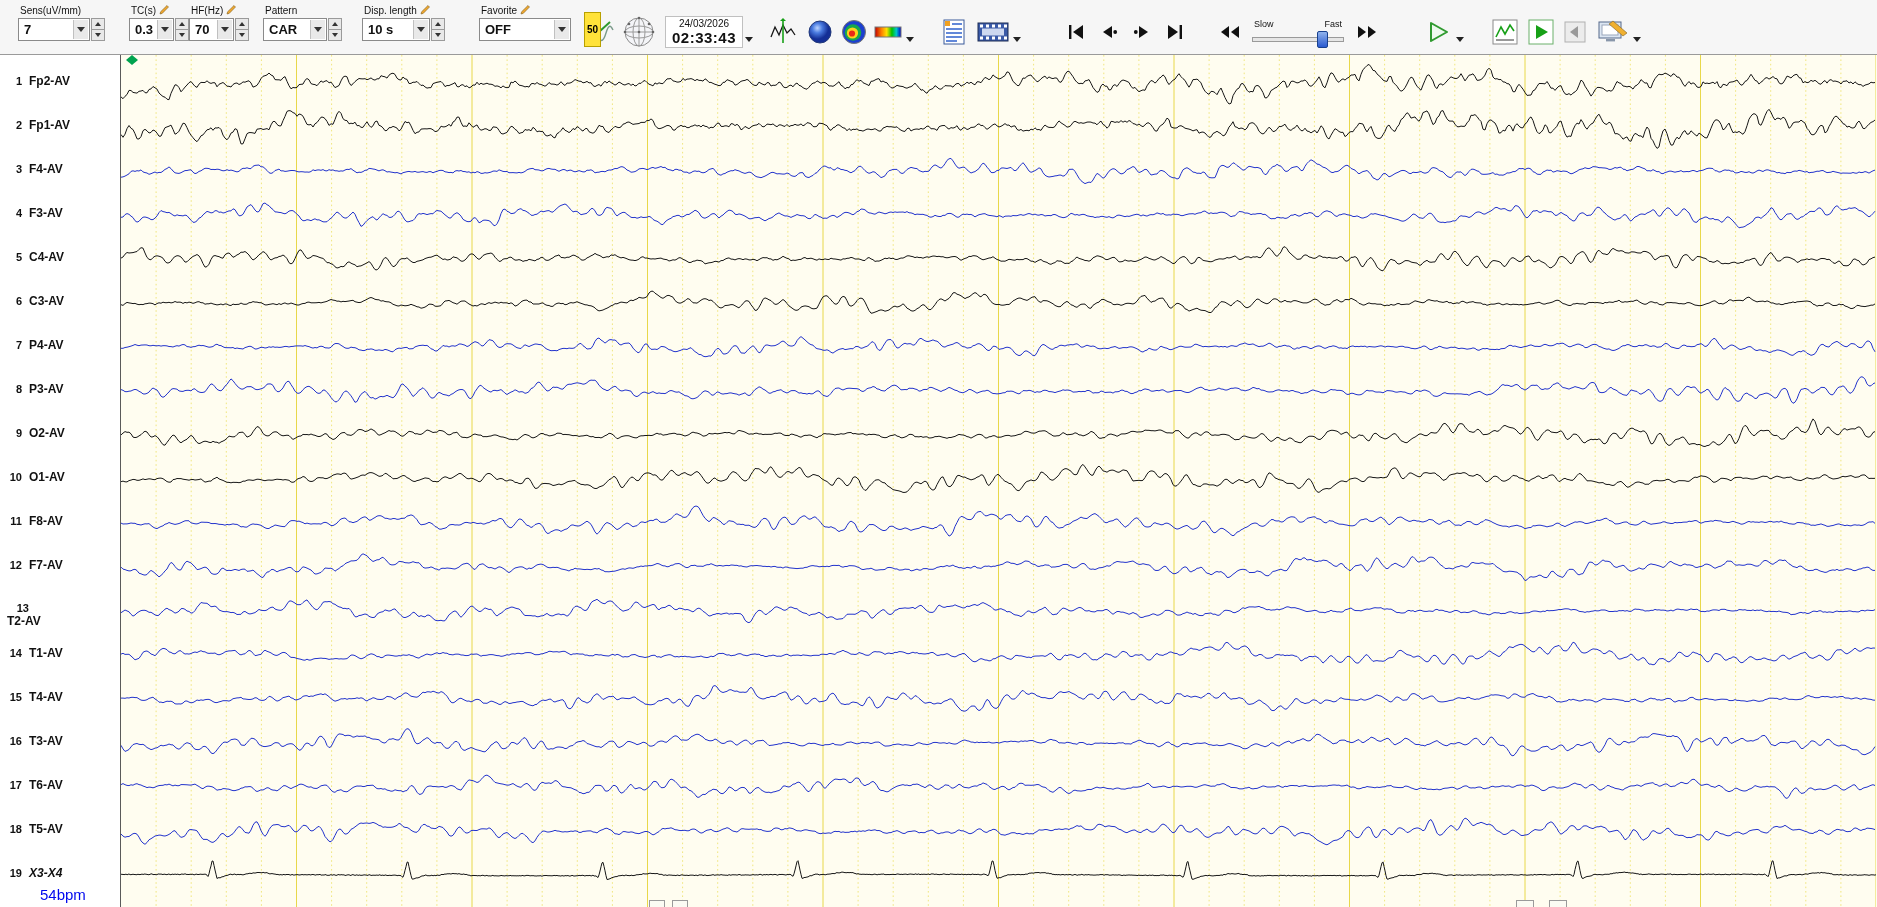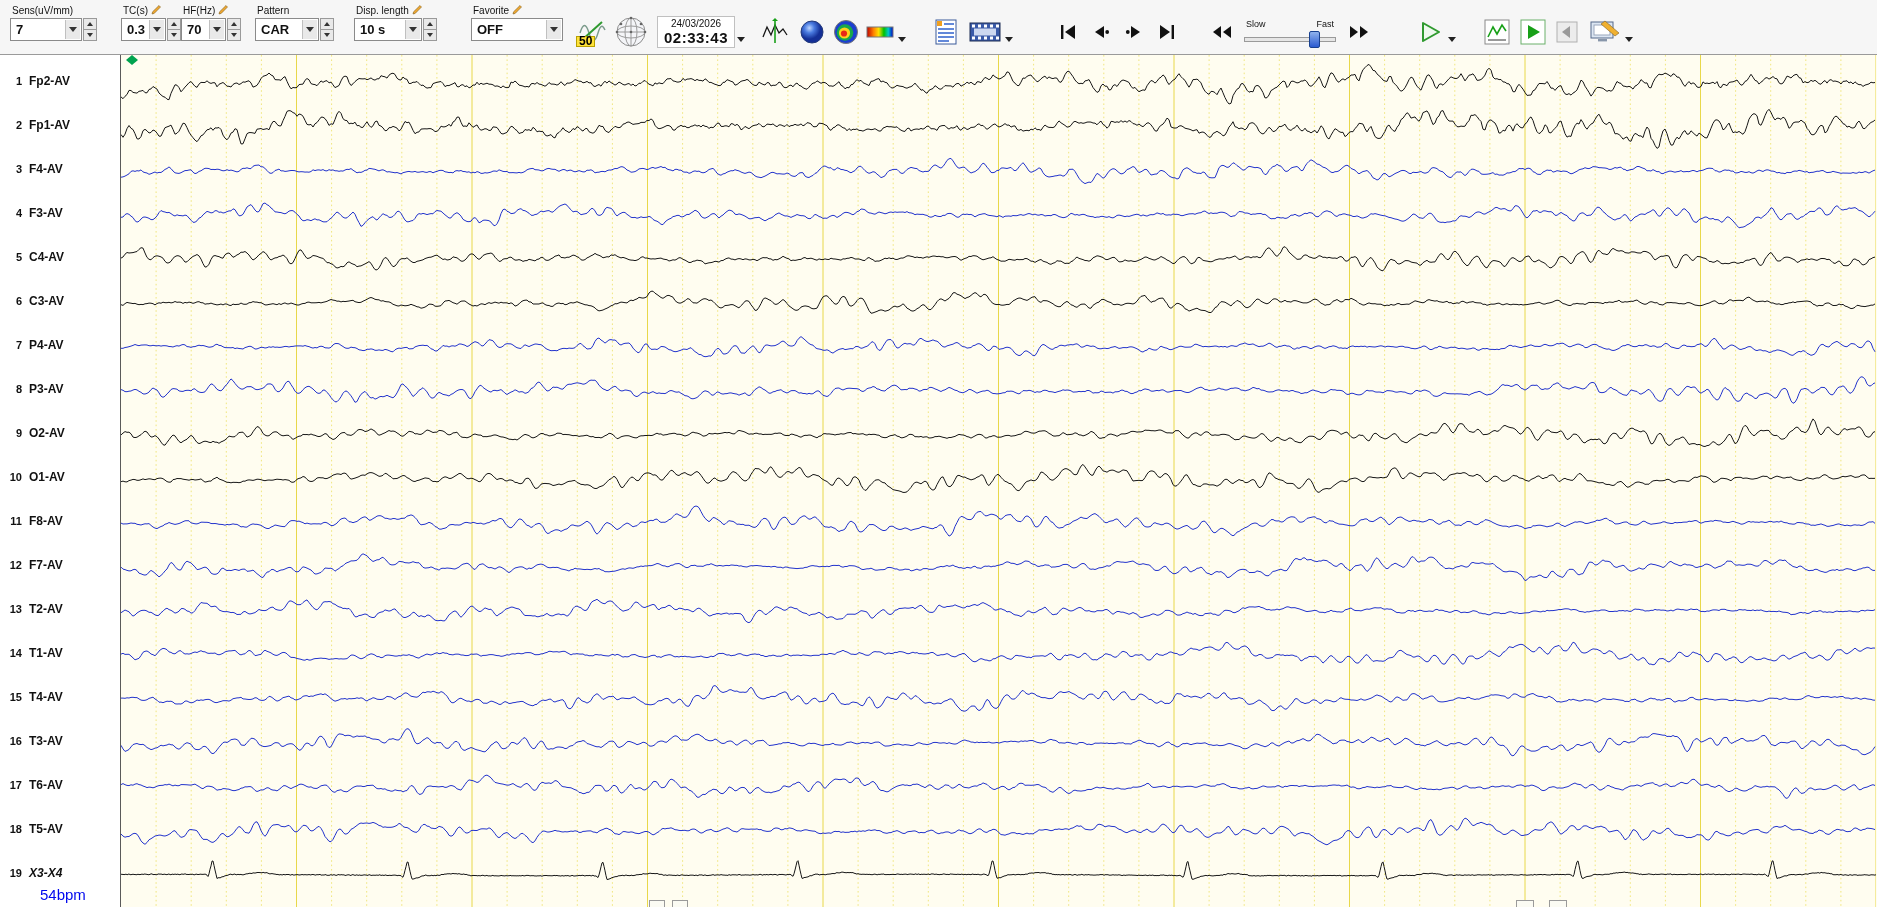--- a/index.html
+++ b/index.html
@@ -22,21 +22,21 @@
   .spin{flex:1;background:#e9e9e9;border:1px solid #9a9a9a;display:flex;align-items:center;justify-content:center}
   .spin+.spin{border-top:none}
   .up-t{width:0;height:0;border:3px solid transparent;border-bottom:4px solid #333;margin-bottom:3px}
   .dn-t{width:0;height:0;border:3px solid transparent;border-top:4px solid #333;margin-top:3px}
   .w72{width:72px}.w58{width:45px}.w82{width:64px}.w68{width:68px}.w92{width:92px}
 
   .ibtn{display:flex;align-items:center;justify-content:center;background:transparent;
     border:1px solid transparent;align-self:center;margin-top:6px}
   .notch-btn{position:relative;width:30px;height:30px}
   .notch-badge{position:absolute;left:-2px;bottom:-1px;background:#ffe23a;border:1px solid #b8a000;
-    font-size:12px;font-weight:bold;line-height:9px;padding:0 2px;color:#000}
+    font-size:10px;font-weight:bold;line-height:9px;padding:12px 2px;color:#000}
   .clock{display:flex;flex-direction:column;align-items:center;justify-content:center;
     background:#fff;border:1px solid #c0c0c0;padding:1px 6px;margin-top:6px;align-self:center}
   .clock-date{font-size:10px}
   .clock-time{font-size:15px;font-weight:bold;letter-spacing:.5px}
   .mini-drop{width:0;height:0;border:4px solid transparent;border-top:5px solid #222;
     align-self:flex-end;margin-bottom:8px}
   .nav-btn{width:33px;height:27px;display:flex;align-items:center;justify-content:center;
     align-self:center;margin-top:6px}
   .speed{display:flex;flex-direction:column;align-self:center;margin-top:4px;width:92px}
   .speed-labels{display:flex;justify-content:space-between;font-size:9px;padding:0 2px 2px 2px}
@@ -54,21 +54,21 @@
   .hr-label{position:absolute;left:40px;top:831px;font-size:15px;color:#0008ee}
   .trace-area{position:relative;flex:1;background:#fffdf0;overflow:hidden}
   #traceSvg{position:absolute;left:0;top:0}
   .bottom-mark{position:absolute;top:845px;height:9px;background:#fbfbf3;border:1px solid #9a9a9a}
 </style>
 </head>
 <body>
 
 <div class="toolbar">
 
-  <div class="ctl" style="margin-left:6px">
+  <div class="ctl" style="margin-left:14px">
     <div class="ctl-label">
       <span>Sens(uV/mm)</span>
     </div>
     <div class="ctl-row">
       <div class="combo w72">
         <span class="combo-val">7</span>
         <span class="combo-btn">
             <i class="dn"></i>
           </span>
       </div>
@@ -430,21 +430,21 @@
         <span class="chan-label">O1-AV</span>
       </div>
       <div class="chan-row" style="top: 459px;">
         <span class="chan-num">11</span>
         <span class="chan-label">F8-AV</span>
       </div>
       <div class="chan-row" style="top: 503px;">
         <span class="chan-num">12</span>
         <span class="chan-label">F7-AV</span>
       </div>
-      <div class="chan-row" style="top: 547px;">
+      <div class="chan-row" style="top: 547px; flex-direction: column;">
         <span class="chan-num">13</span>
         <span class="chan-label">T2-AV</span>
       </div>
       <div class="chan-row" style="top: 591px;">
         <span class="chan-num">14</span>
         <span class="chan-label">T1-AV</span>
       </div>
       <div class="chan-row" style="top: 635px;">
         <span class="chan-num">15</span>
         <span class="chan-label">T4-AV</span>

